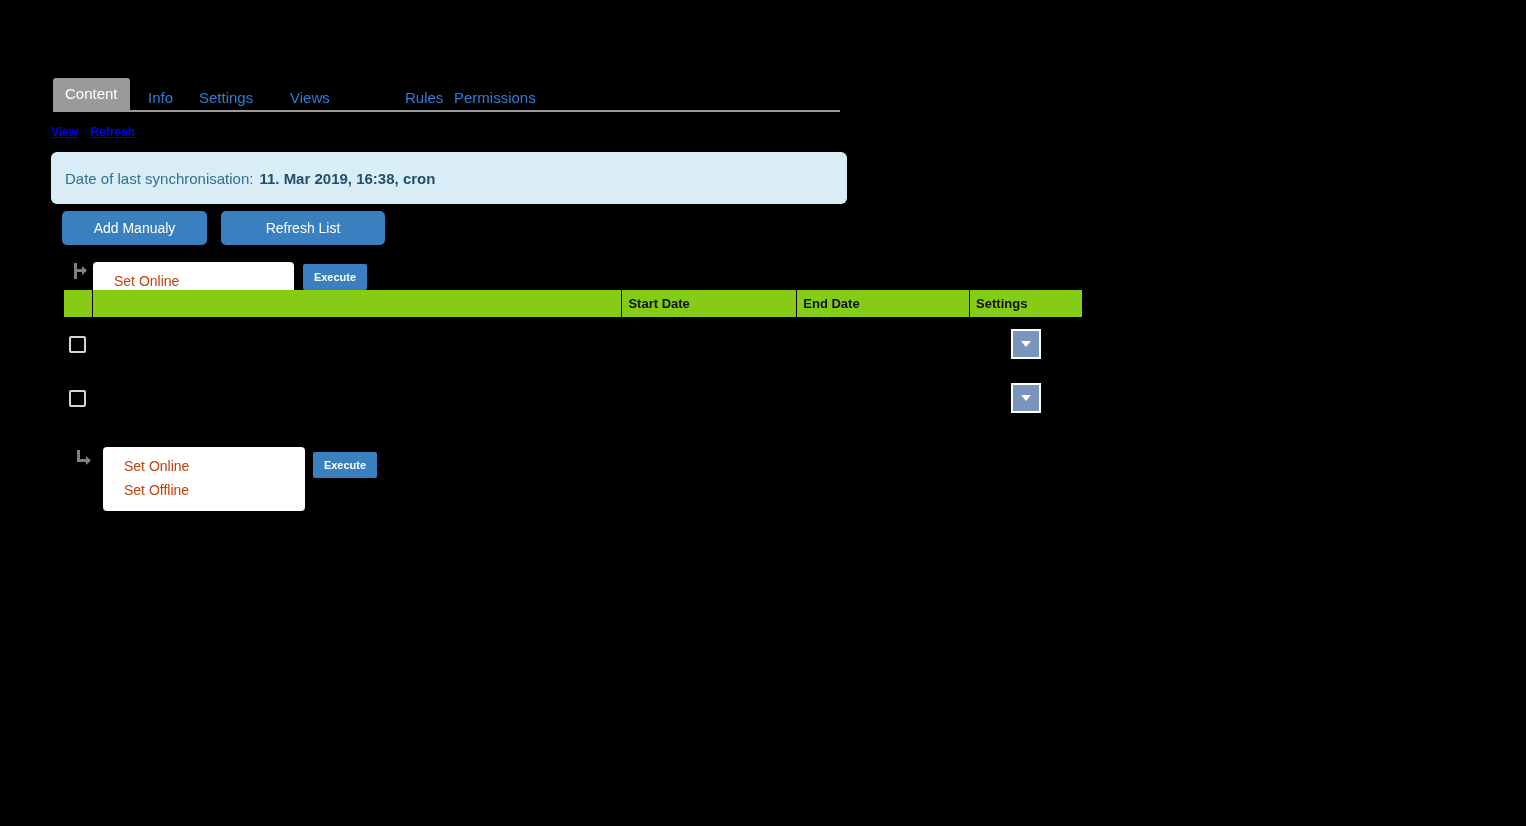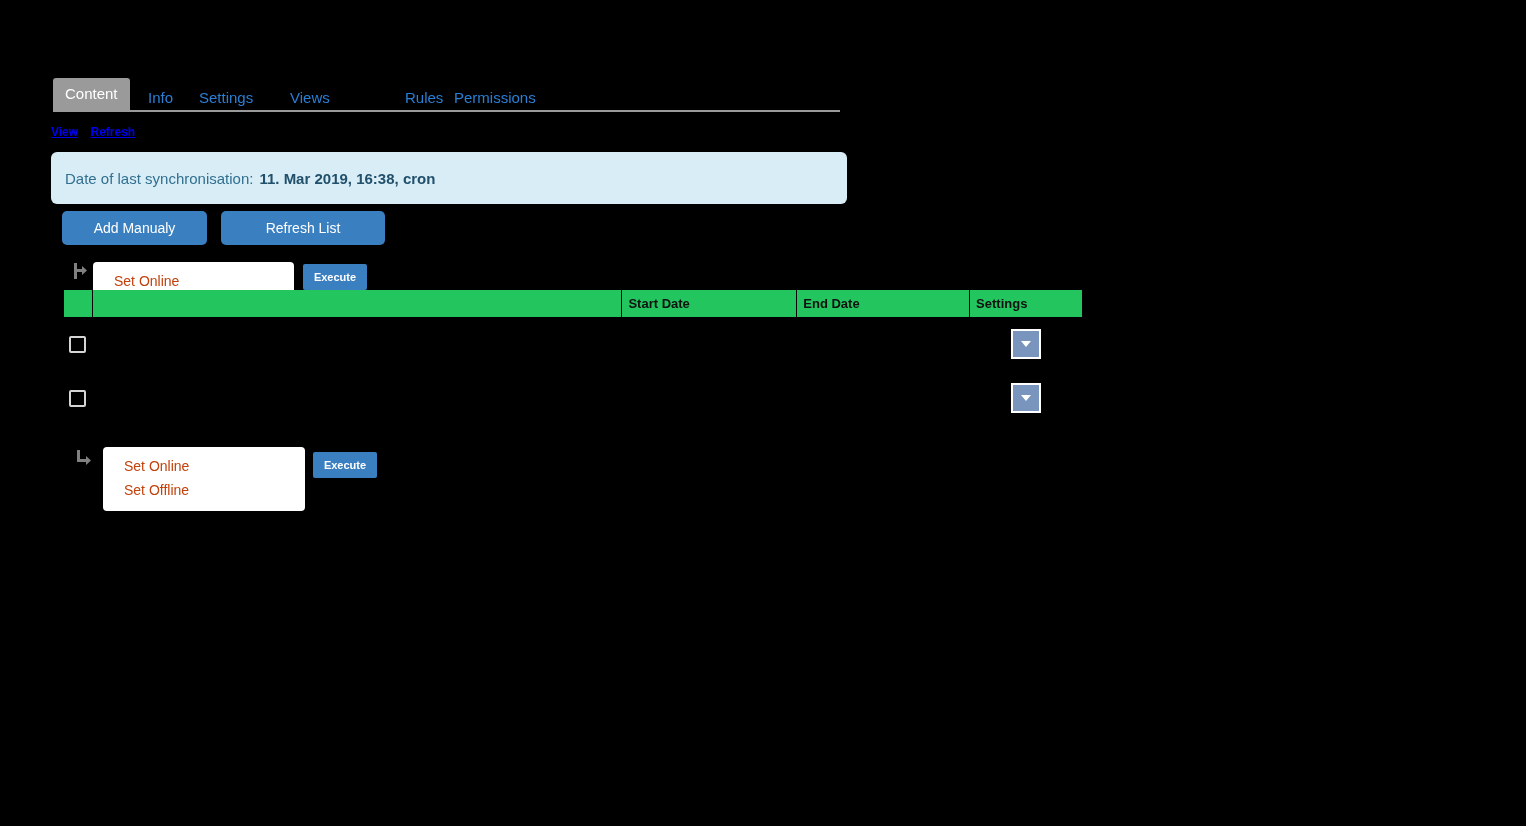--- a/index.html
+++ b/index.html
@@ -166,21 +166,21 @@
   
   .data-table {
     position: absolute;
     left: 63px;
     top: 290px;
     width: 1020px;
   }
   .table-head {
     position: relative;
     display: flex;
-    background: #22c55e;
+    background: #84cc16;
     height: 27px;
     border-left: 1px solid #000000;
     border-right: 1px solid #000000;
     box-sizing: border-box;
   }
   .th {
     display: flex;
     align-items: center;
     padding-left: 6px;
     font-size: 13px;

